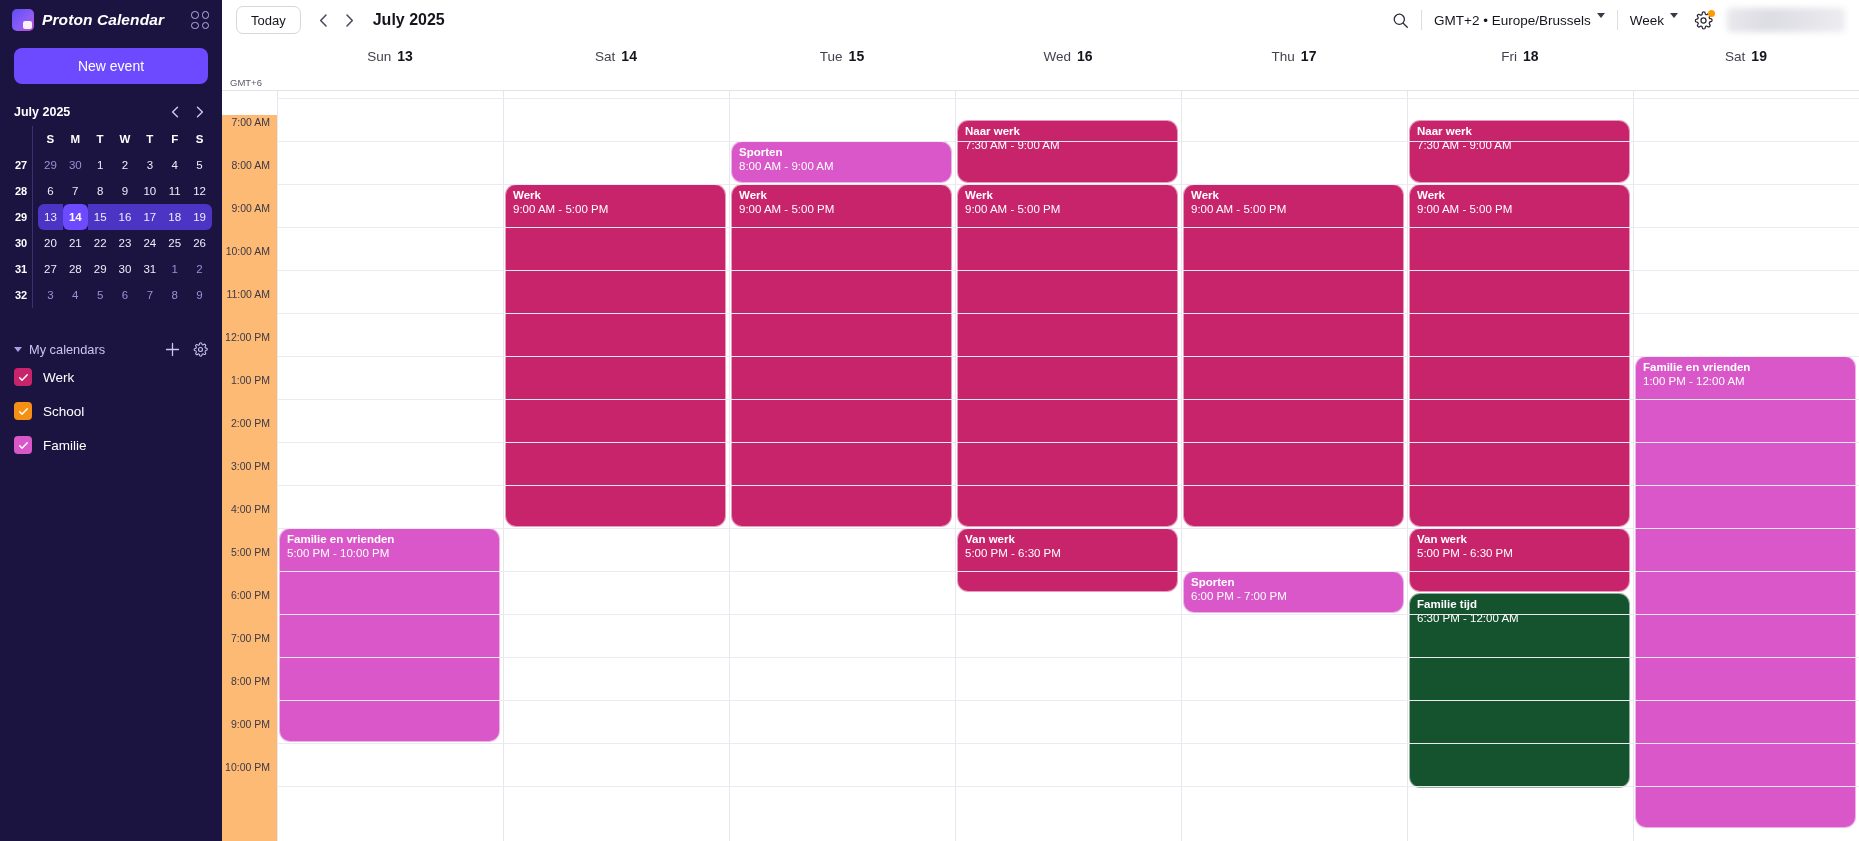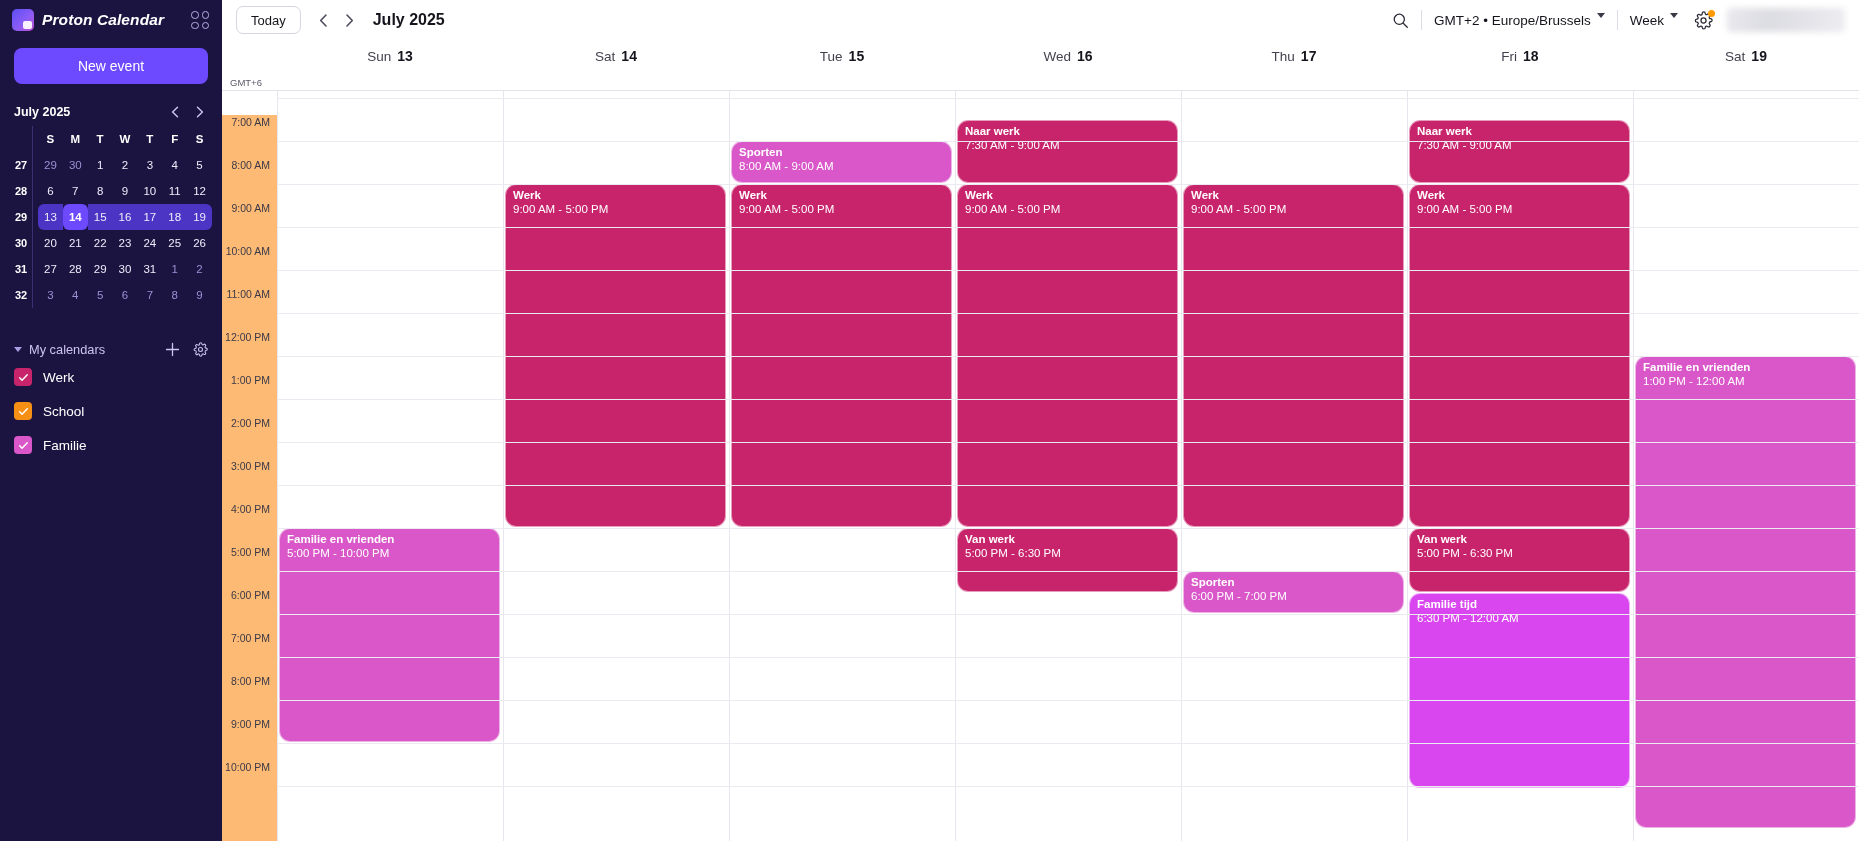--- a/index.html
+++ b/index.html
@@ -485,21 +485,21 @@
          <div class="ev-time">7:30 AM - 9:00 AM</div>
        </div>
             <div class="event" style="left:calc(71.42857142857143% + 2px); width:calc(14.285714285714286% - 5px); top:93px; height:343px; background:#c8246c;">
          <div class="ev-title">Werk</div>
          <div class="ev-time">9:00 AM - 5:00 PM</div>
        </div>
             <div class="event" style="left:calc(71.42857142857143% + 2px); width:calc(14.285714285714286% - 5px); top:437px; height:63.5px; background:#c8246c;">
          <div class="ev-title">Van werk</div>
          <div class="ev-time">5:00 PM - 6:30 PM</div>
        </div>
-            <div class="event" style="left:calc(71.42857142857143% + 2px); width:calc(14.285714285714286% - 5px); top:501.5px; height:195px; background:#d946ef;">
+            <div class="event" style="left:calc(71.42857142857143% + 2px); width:calc(14.285714285714286% - 5px); top:501.5px; height:195px; background:#14532d;">
          <div class="ev-title">Familie tijd</div>
          <div class="ev-time">6:30 PM - 12:00 AM</div>
        </div>
             <div class="event" style="left:calc(85.71428571428571% + 2px); width:calc(14.285714285714286% - 5px); top:265px; height:472px; background:#d957c8;">
          <div class="ev-title">Familie en vrienden</div>
          <div class="ev-time">1:00 PM - 12:00 AM</div>
        </div>
           </div>
         <div class="gutter-col" id="gutter-col">
             <div class="hourlabel" style="top:7px">7:00 AM</div>

